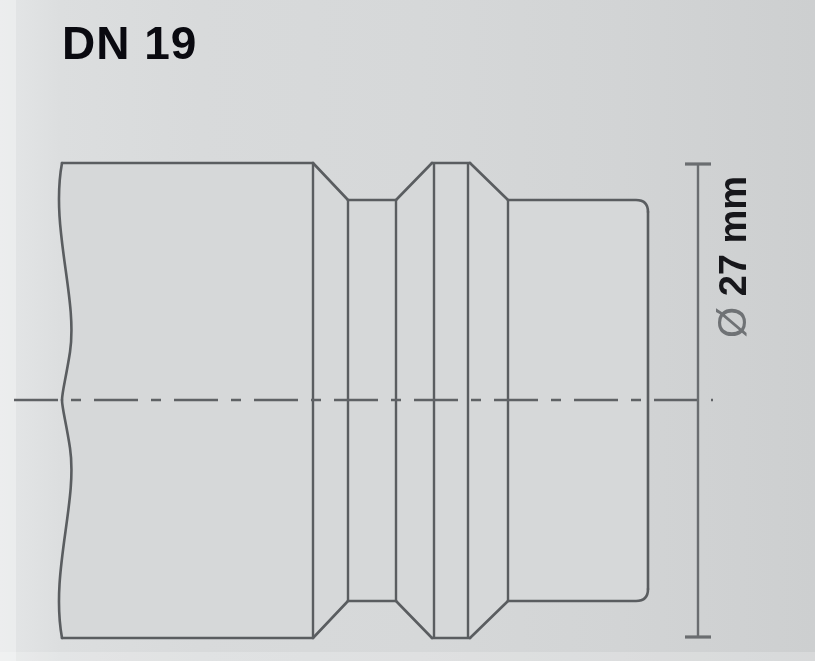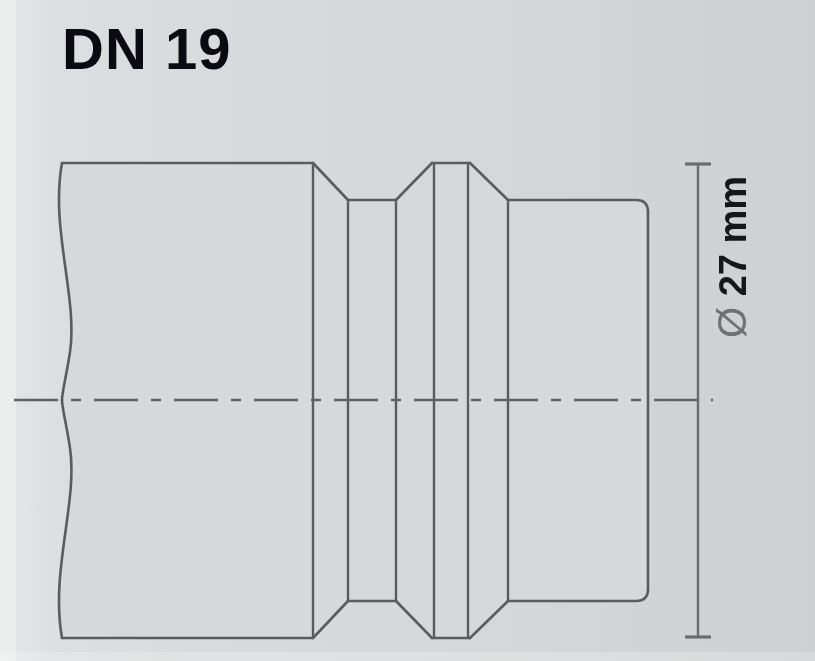--- a/index.html
+++ b/index.html
@@ -43,21 +43,21 @@
     top: 0;
     width: 16px;
     height: 661px;
     background: rgba(255,255,255,0.30);
     pointer-events: none;
   }
   #title-label {
     position: absolute;
     left: 62px;
     top: 20px;
-    font-size: 58px;
+    font-size: 46px;
     font-weight: bold;
     letter-spacing: 1px;
     color: #0a0a10;
     line-height: 1;
     white-space: nowrap;
   }
   #svg-drawing {
     position: absolute;
     left: 0;
     top: 0;

